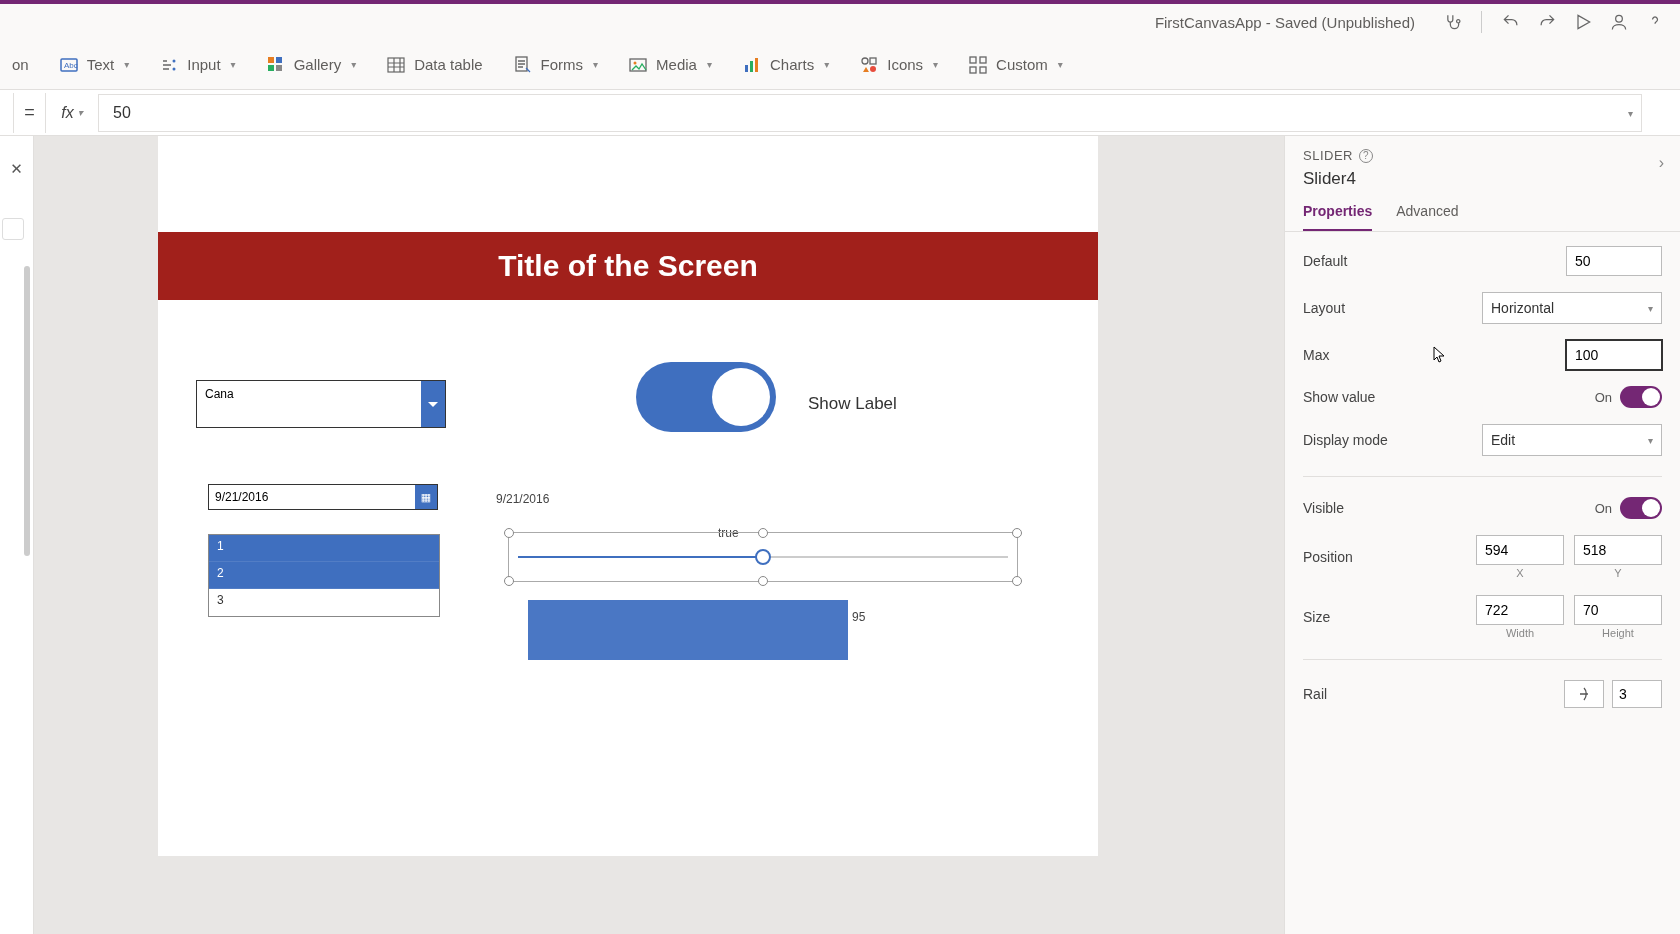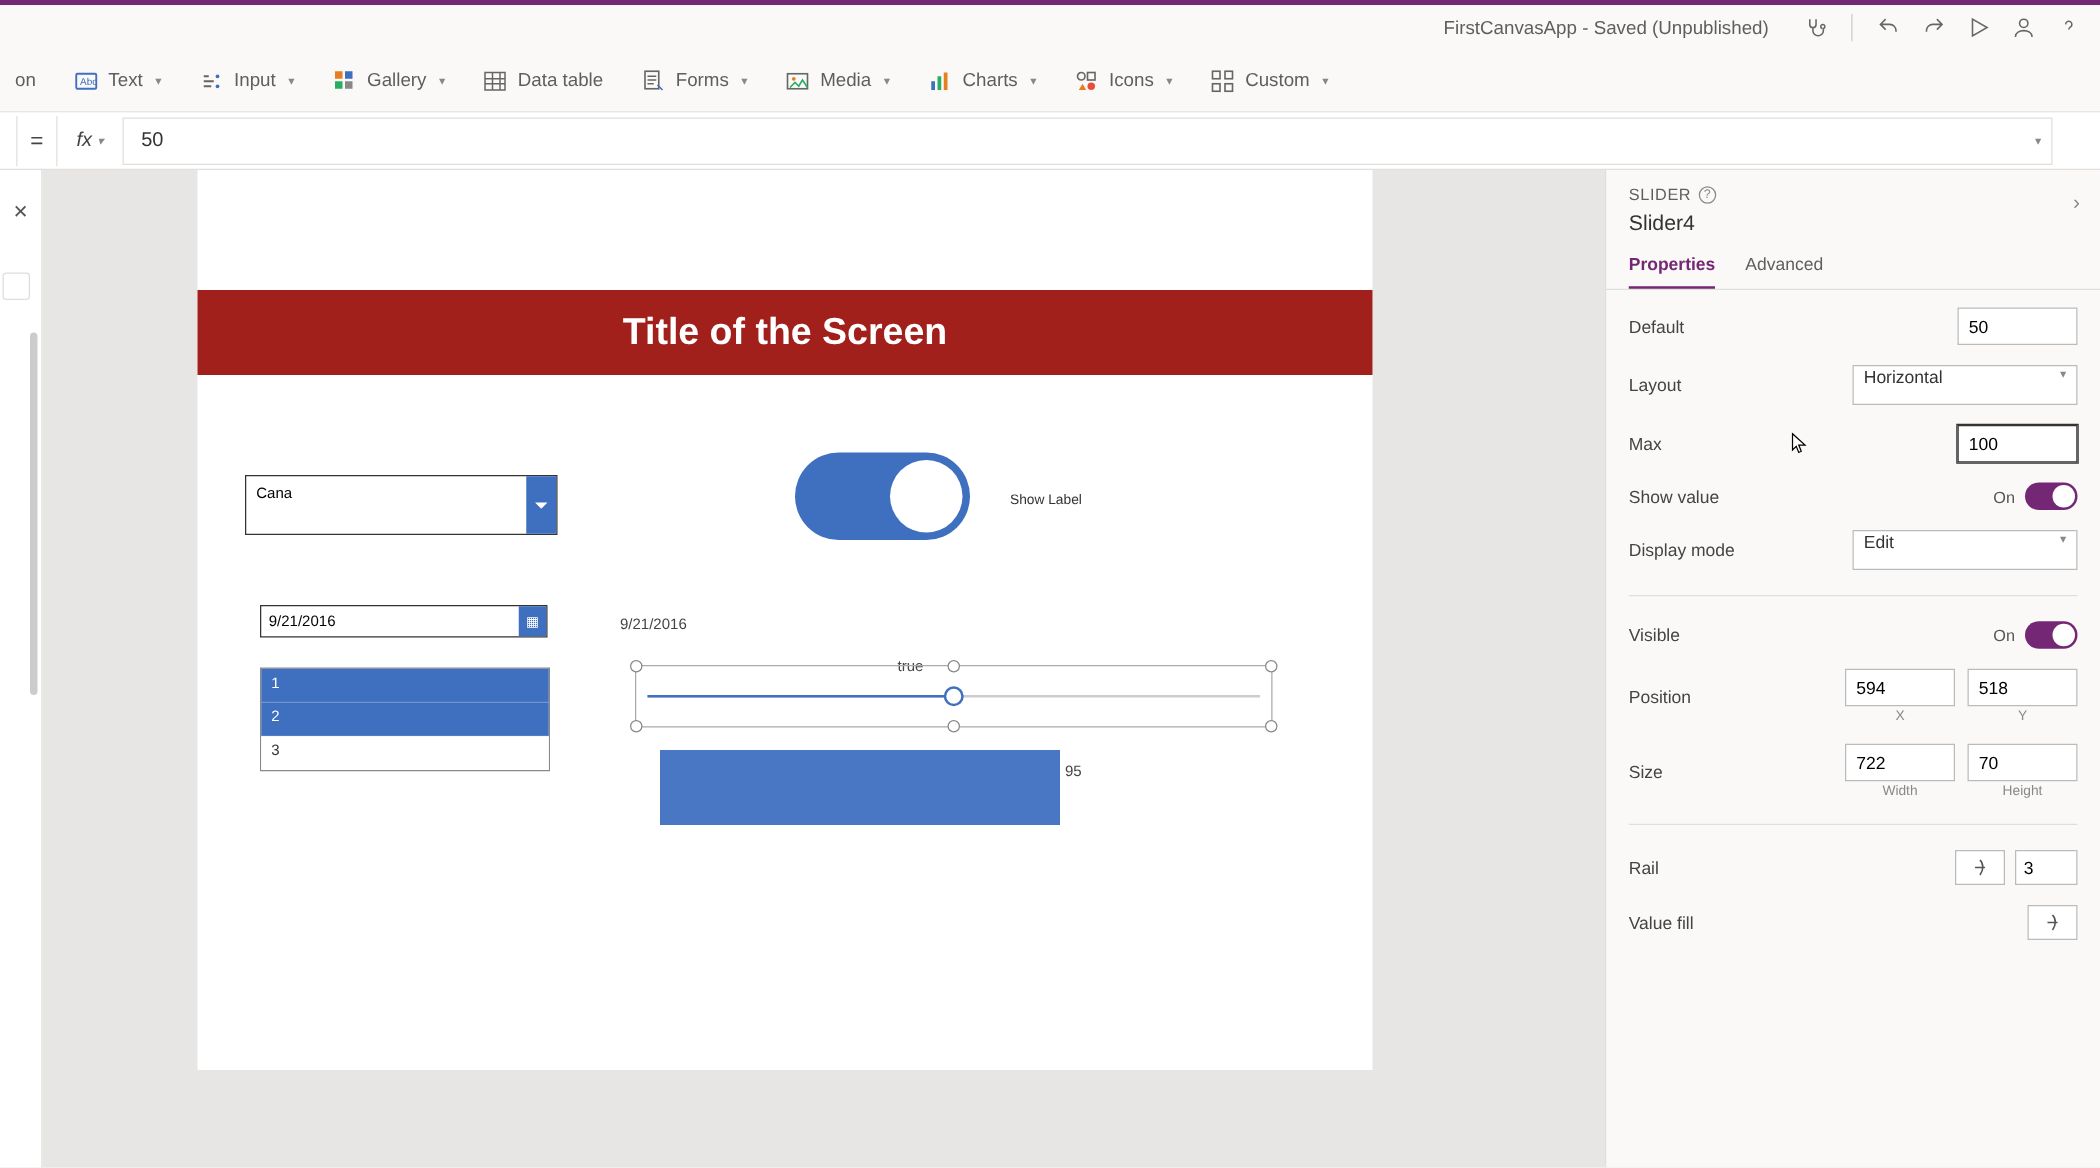--- a/index.html
+++ b/index.html
@@ -49,21 +49,21 @@
 .canvas .header-band{background:#a21d19;}
 .canvas .header-band{background:#a31e1a;}
 .canvas .header-band{background:#9e1e1a;}
 .canvas .header-band{background:#a1201b;}
 .canvas .dd { position:absolute; top:244px; left:38px; width:250px; height:48px; border:1px solid #333; display:flex;}
 .canvas .dd .dd-val{flex:1; padding:6px 8px; font-size:12px;}
 .canvas .dd .dd-btn{width:24px; background:#3f6fbf; display:flex; align-items:center; justify-content:center;}
 .canvas .dd .dd-btn:after{content:"";border:5px solid transparent;border-top-color:#fff;margin-top:5px;}
 .canvas .toggle { position:absolute; top:226px; left:478px; width:140px; height:70px; background:#3f6fbf; border-radius:40px;}
 .canvas .toggle .knob{position:absolute; right:6px; top:6px; width:58px; height:58px; background:#fff; border-radius:50%;}
-.canvas .show-label{position:absolute; top:258px; left:650px; font-size:11px; color:#333;}
+.canvas .show-label{position:absolute; top:258px; left:650px; font-size:17px; color:#333;}
 .canvas .date-input{position:absolute; top:348px; left:50px; width:230px; height:26px; border:1px solid #333; display:flex; align-items:center; font-size:12px;}
 .canvas .date-input .dv{flex:1; padding:0 6px;}
 .canvas .date-input .dicon{width:22px; height:100%; background:#3f6fbf; display:flex; align-items:center; justify-content:center; color:#fff; font-size:11px;}
 .canvas .date-label{position:absolute; top:356px; left:338px; font-size:12px; color:#444;}
 .canvas .listbox{position:absolute; top:398px; left:50px; width:232px; border:1px solid #888;}
 .canvas .listbox .li{height:27px; padding:4px 8px; font-size:12px; color:#fff; border-bottom:1px solid rgba(255,255,255,.1);}
 .canvas .listbox .li.sel{background:#3f6fbf;}
 .canvas .listbox .li.unsel{background:#fff; color:#333;}
 .canvas .true-label{position:absolute; top:390px; left:560px; font-size:12px; color:#444;}
 .canvas .slider-sel{position:absolute; top:396px; left:350px; width:510px; height:50px; border:1px solid #aaa;}
@@ -84,21 +84,21 @@
 .props-header .ptype .qicon{width:14px;height:14px;border:1px solid #888;border-radius:50%;display:inline-flex;align-items:center;justify-content:center;font-size:10px;color:#888;}
 .props-header .exp-icon{position:absolute; right:16px; top:18px; color:#888; font-size:16px;}
 .props-header .pname { font-size: 17px; color: #333; margin-top: 6px; }
 .props-tabs { display: flex; gap: 24px; padding: 10px 18px 0; border-bottom: 1px solid #e1dfdd; }
 .props-tabs .tab { font-size: 14px; color: #605e5c; padding-bottom: 10px; cursor:pointer;}
 .props-tabs .tab.active { color: #742774; font-weight: 600; border-bottom: 2px solid #742774; }
 .props-body { flex:1; overflow-y: auto; padding: 14px 18px; display:flex; flex-direction:column; gap: 16px; }
 .prow { display:flex; align-items:center; justify-content:space-between; font-size: 14px; color:#333; }
 .prow .plabel{color:#444;}
 .prow input[type=text]{ width: 96px; height: 30px; border:1px solid #bbb; padding: 0 8px; font-size:14px; background:#fff;}
-.prow .sel{ width: 180px; height: 32px; border:1px solid #bbb; background:#fff; display:flex; align-items:flex-start; padding:0 8px; font-size:14px; position:relative;}
+.prow .sel{ width: 180px; height: 32px; border:1px solid #bbb; background:#fff; display:flex; align-items:center; padding:0 8px; font-size:14px; position:relative;}
 .prow .sel .schev{position:absolute; right:8px; font-size:10px; color:#888;}
 .prow .toggle-row{display:flex; align-items:center; gap:8px;}
 .prow .pa-toggle{width:42px; height:22px; background:#742774; border-radius:12px; position:relative;}
 .prow .pa-toggle .tknob{position:absolute; right:2px; top:2px; width:18px; height:18px; background:#fff; border-radius:50%;}
 .prow .toggle-label{font-size:13px; color:#555;}
 .dual-inputs{display:flex; gap:10px;}
 .dual-inputs .col{display:flex; flex-direction:column; align-items:center; gap:2px;}
 .dual-inputs .col input{width:88px; height:30px; border:1px solid #bbb; padding:0 8px; font-size:14px;}
 .dual-inputs .col .sub{font-size:11px; color:#888;}
 .color-swatch{width:40px; height:28px; border:1px solid #bbb; background:#fff; display:flex; align-items:center; justify-content:center;}
@@ -404,24 +404,16 @@
         <div class="rail-group">
           <div class="color-swatch">
             <svg viewBox="0 0 16 16" fill="none" stroke="#555" stroke-width="1.3">
                 <path d="M8 2c3 3 3 8 0 12M4 8h8"></path>
               </svg>
           </div>
           <input type="text" style="width: 50px; height: 28px; border: 1px solid rgb(187, 187, 187); padding: 0px 6px; font-size: 14px;" value="3">
         </div>
       </div>
 
-      <div class="prow">
-        <span class="plabel">Value fill</span>
-        <div class="color-swatch">
-          <svg viewBox="0 0 16 16" fill="none" stroke="#555" stroke-width="1.3">
-              <path d="M8 2c3 3 3 8 0 12M4 8h8"></path>
-            </svg>
-        </div>
-      </div>
 
     </div>
   </div>
 </div>
 
 </body></html>

